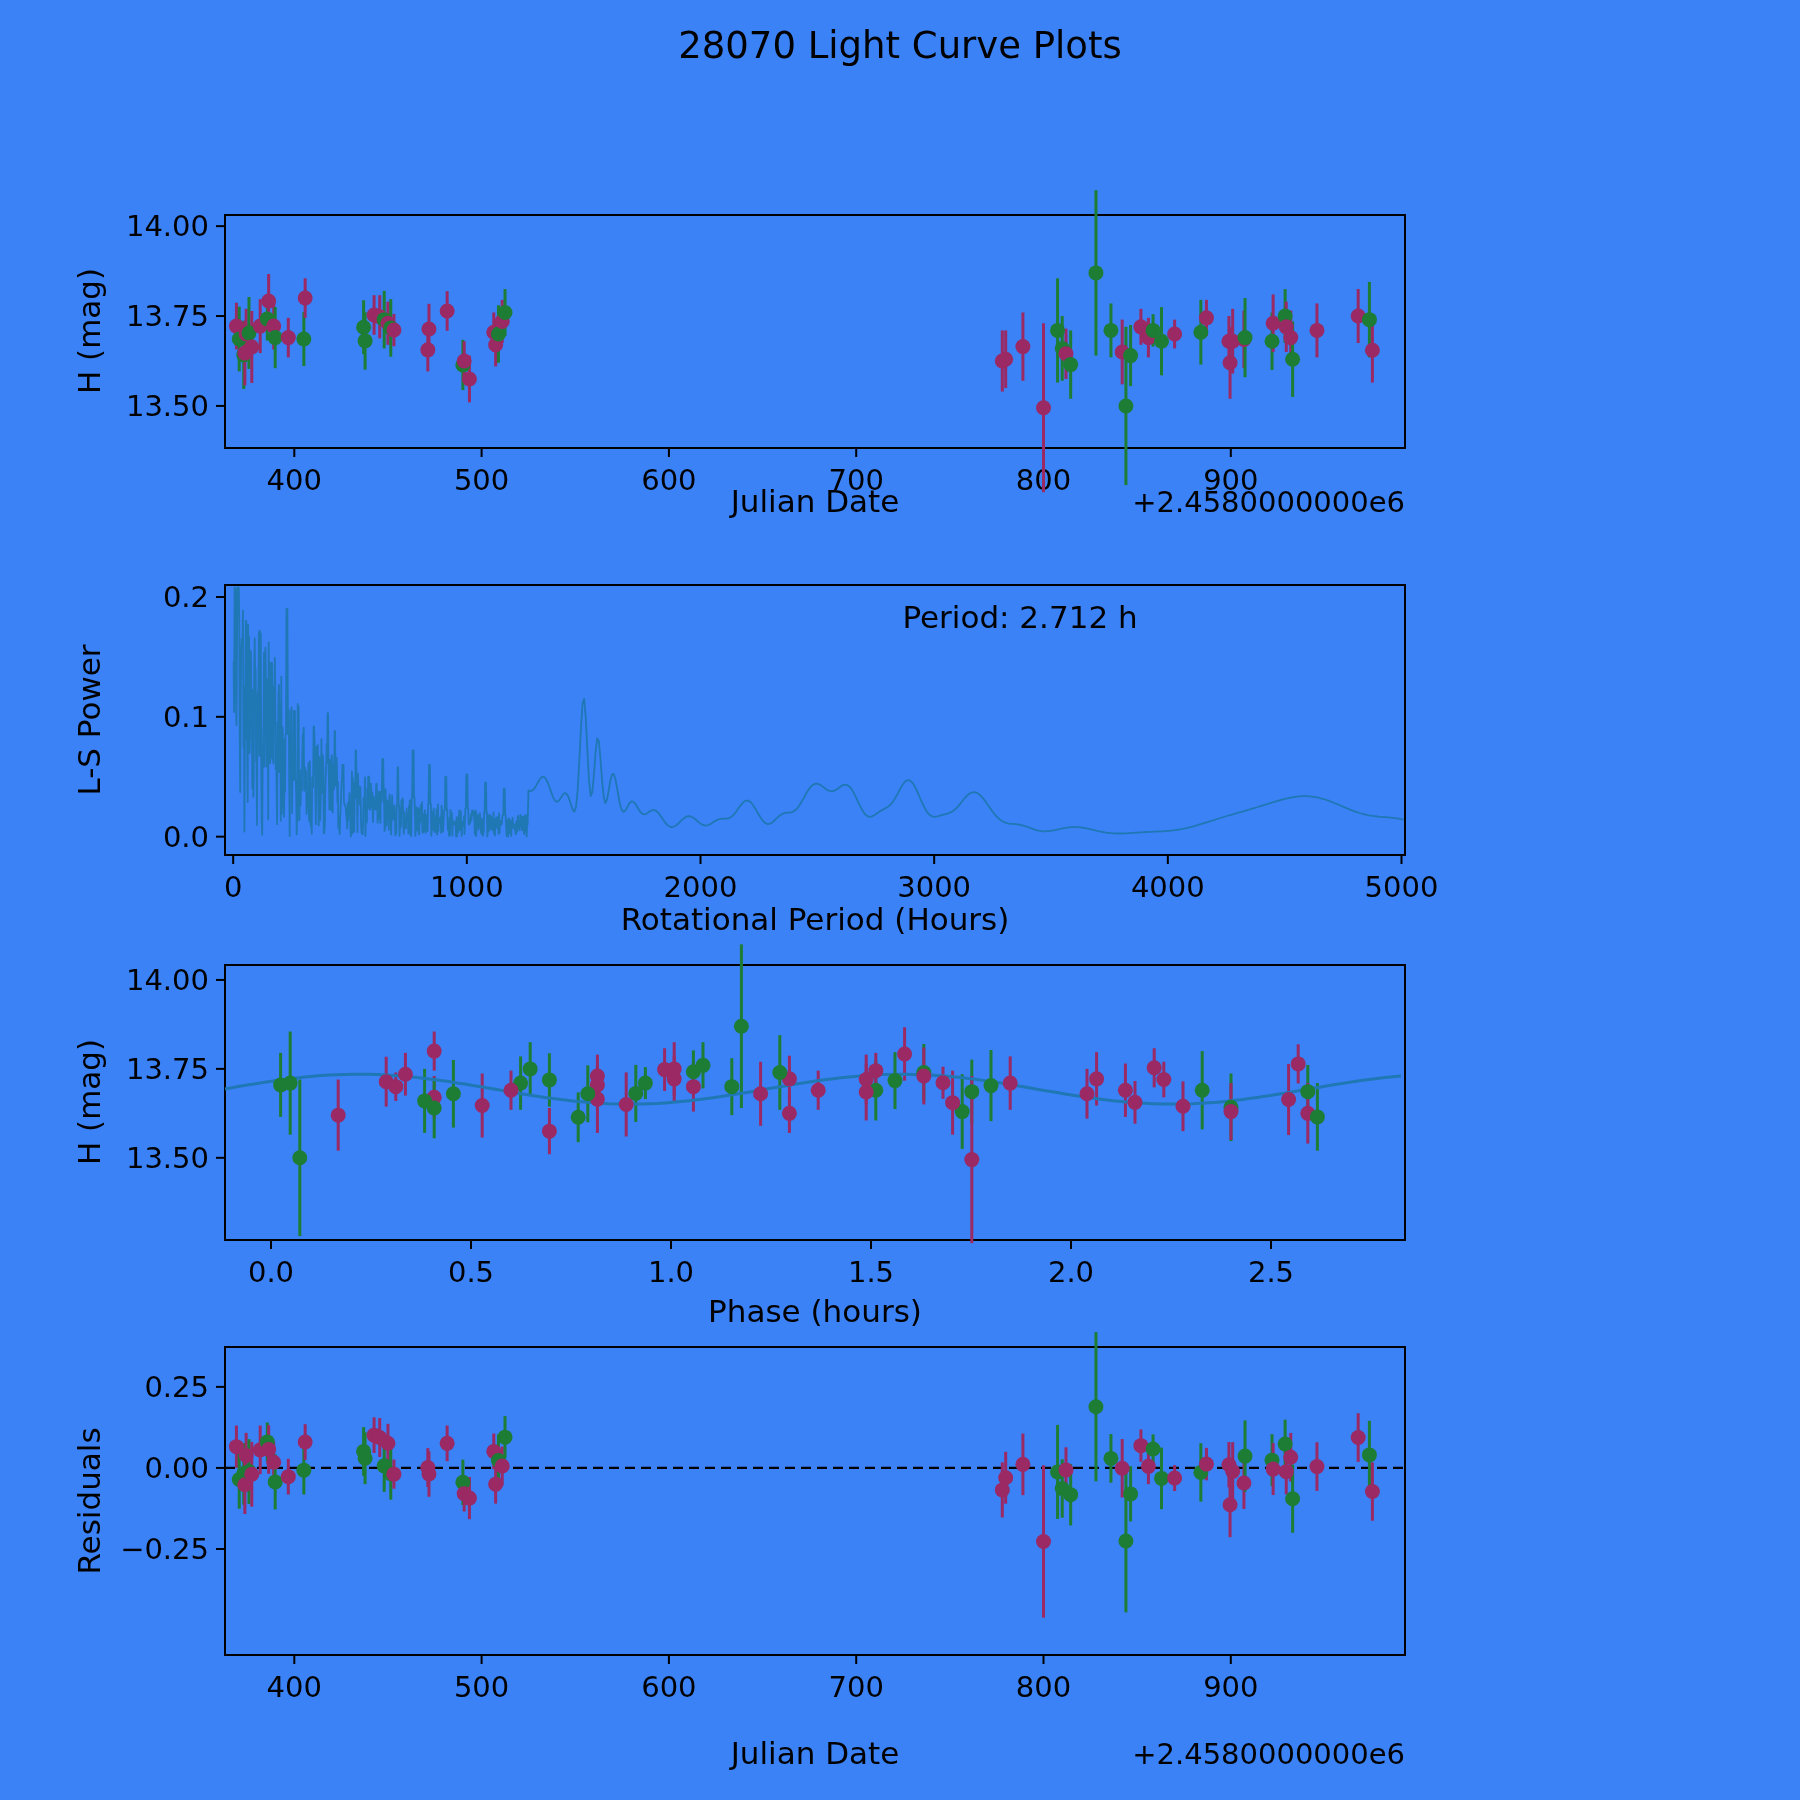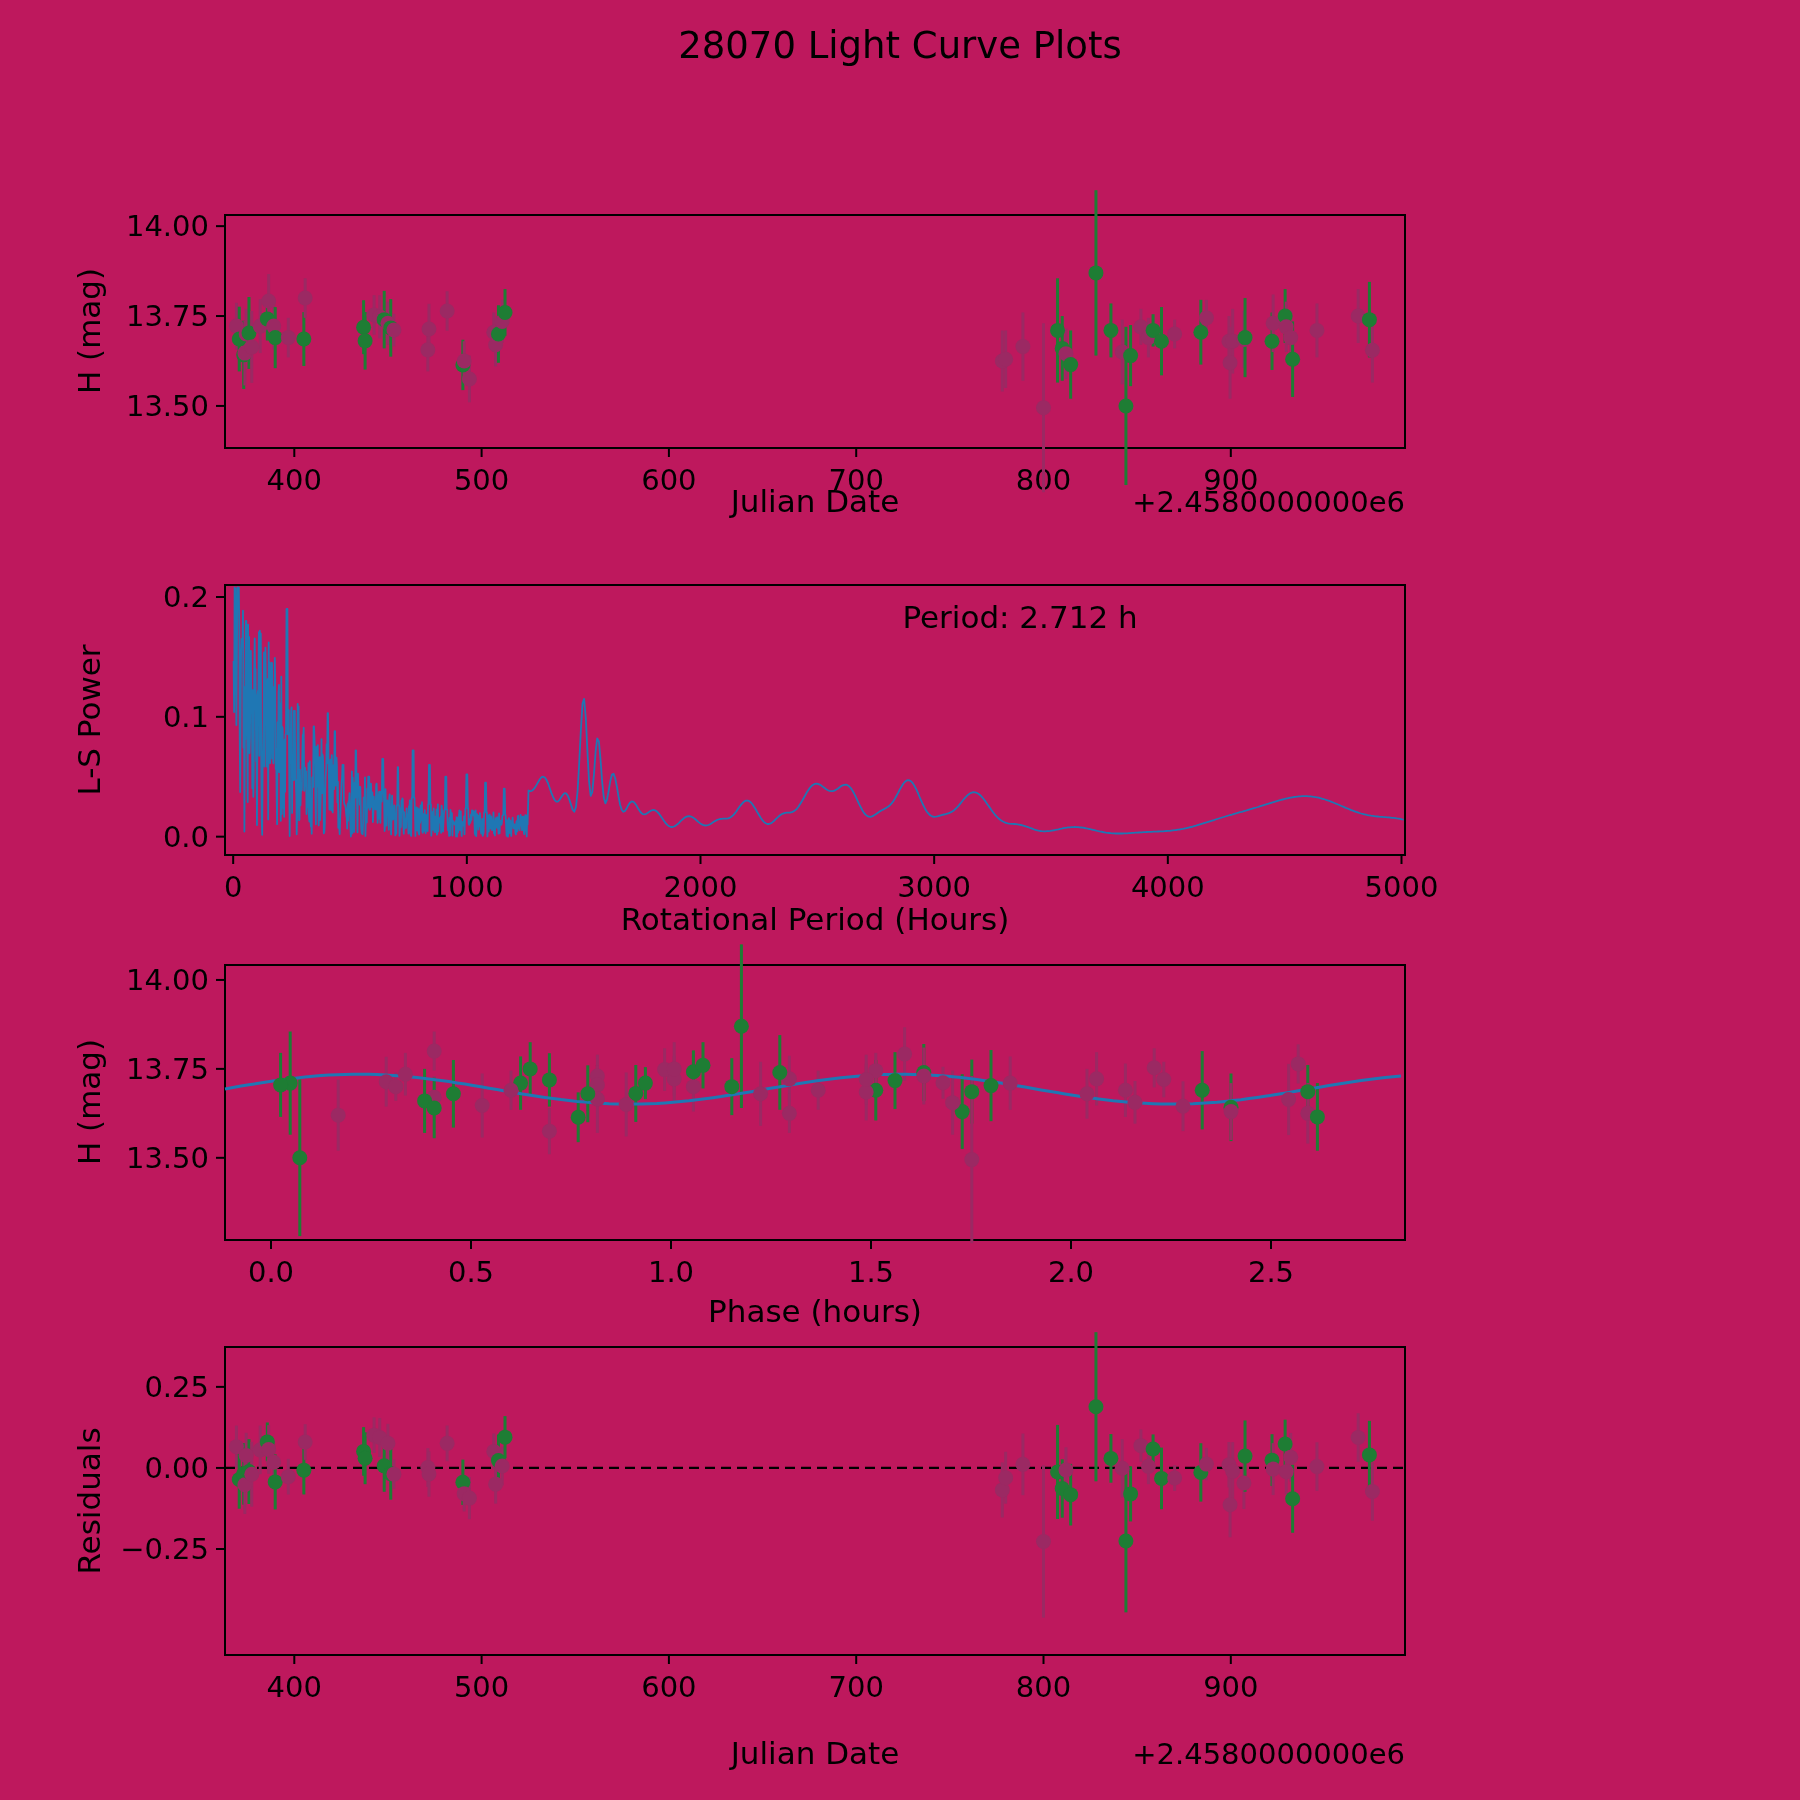--- a/index.html
+++ b/index.html
@@ -1,16 +1,16 @@
 <!DOCTYPE html>
 <html><head>
 <meta charset="utf-8">
 <style>
   html,body{margin:0;padding:0;background:#ffffff;}
-  .figure{position:relative;width:1800px;height:1800px;background:#be185d;overflow:hidden;}
+  .figure{position:relative;width:1800px;height:1800px;background:#3b82f6;overflow:hidden;}
   svg{position:absolute;left:0;top:0;}
   text{font-family:"DejaVu Sans","Liberation Sans",sans-serif;fill:#000000;}
   .title{font-size:37px;}
   .axlabel{font-size:31px;}
   .tick{font-size:29px;}
   .offset{font-size:29px;}
   .annot{font-size:31px;}
 </style>
 </head>
 <body>

